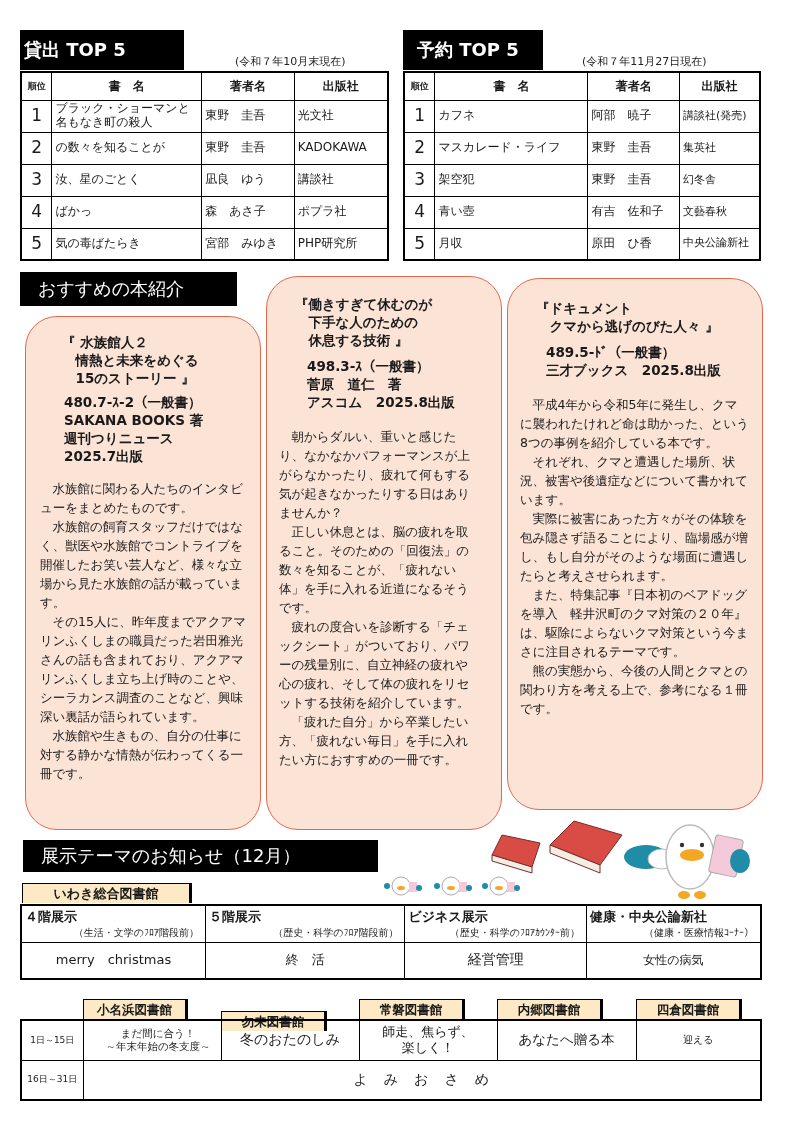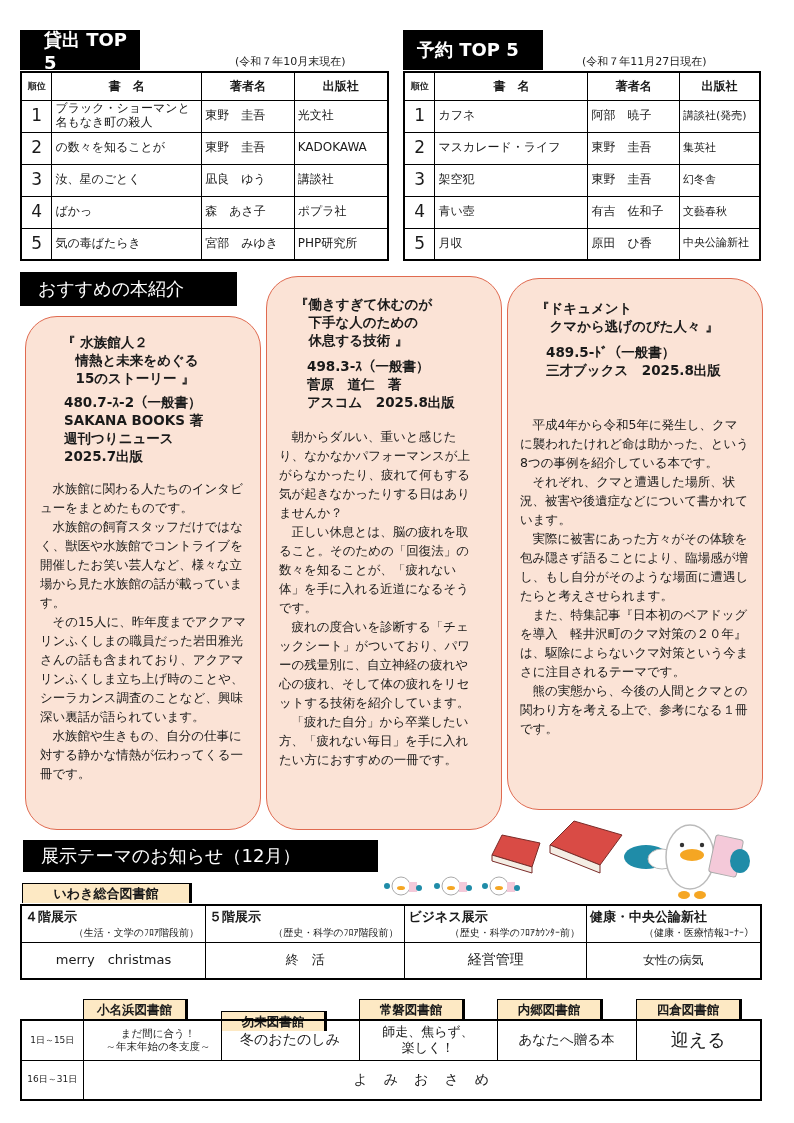--- a/index.html
+++ b/index.html
@@ -33,21 +33,21 @@
 
   .branch-table { position: absolute; border-collapse: collapse; border: 2px solid #000; }
   .branch-table td { border: 1px solid #000; text-align: center; vertical-align: middle; }
   .branch-table td.period { font-size: 9px; width: 62px; }
 
   .illus { position: absolute; }
 </style>
 </head>
 <body>
 
-<div class="black-label" style="left:20px; top:30px; width:120px; height:40px; padding-left:24px; font-size:18px;">
+<div class="black-label" style="left:20px; top:30px; width:164px; height:40px; padding-left:4px; font-size:18px;">
   <span>貸出 TOP 5</span>
 </div>
 <div class="as-of" style="left:235px; top:54px;">(令和７年10月末現在)</div>
 <table class="rank" style="left:20px; top:71px; width:369px;">
   <thead>
     <tr>
       <th class="rank-h" style="width:31px;">順位</th>
       <th style="width:151px;">書　名</th>
       <th style="width:93px;">著者名</th>
       <th style="width:94px;">出版社</th>
@@ -179,21 +179,21 @@
 
 <div class="rec-box" style="left:507px; top:278px; width:256px; height:532px; padding:20px 12px 0 12px;">
   <div class="rec-head" style="padding-left:16px;">
     <div>『ドキュメント</div>
     <div style="white-space:pre;">　クマから逃げのびた人々 』</div>
   </div>
   <div class="rec-meta" style="padding-left:26px; margin-top:8px;">
     <div>489.5-ﾄﾞ（一般書）</div>
     <div>三才ブックス　2025.8出版</div>
   </div>
-  <div class="rec-body" style="margin-top:36px;">
+  <div class="rec-body" style="margin-top:16px;">
     <p>平成4年から令和5年に発生し、クマに襲われたけれど命は助かった、という8つの事例を紹介している本です。</p>
     <p>それぞれ、クマと遭遇した場所、状況、被害や後遺症などについて書かれています。</p>
     <p>実際に被害にあった方々がその体験を包み隠さず語ることにより、臨場感が増し、もし自分がそのような場面に遭遇したらと考えさせられます。</p>
     <p>また、特集記事『日本初のベアドッグを導入　軽井沢町のクマ対策の２０年』は、駆除によらないクマ対策という今まさに注目されるテーマです。</p>
     <p>熊の実態から、今後の人間とクマとの関わり方を考える上で、参考になる１冊です。</p>
   </div>
 </div>
 
 <svg class="illus" style="left:488px; top:815px;" width="140" height="60" viewBox="0 0 140 60">
   <g>
@@ -281,20 +281,20 @@
 <table class="branch-table" style="left:20px; top:1019px; width:742px;">
   <tbody>
       <tr style="height:40px;">
     <td class="period">1日～15日</td>
     <td style="width:138px; font-size:10.5px; line-height:13px; white-space:pre-line;padding-left:12px;">まだ間に合う！
 ～年末年始の冬支度～</td>
     <td style="width:138px; font-size:14px;">冬のおたのしみ</td>
     <td style="width:138px; font-size:13px; line-height:16px; white-space:pre-line;">師走、焦らず、
 楽しく！</td>
     <td style="width:139px; font-size:13.5px;">あなたへ贈る本</td>
-    <td style="font-size:18px;">迎える</td>
+    <td style="font-size:10px;">迎える</td>
   </tr>
   <tr style="height:40px;">
     <td class="period">16日～31日</td>
     <td colspan="5" style="font-size:14px; letter-spacing:1px;">よ　み　お　さ　め</td>
   </tr>
 </tbody>
   </table>
 
 </body></html>

